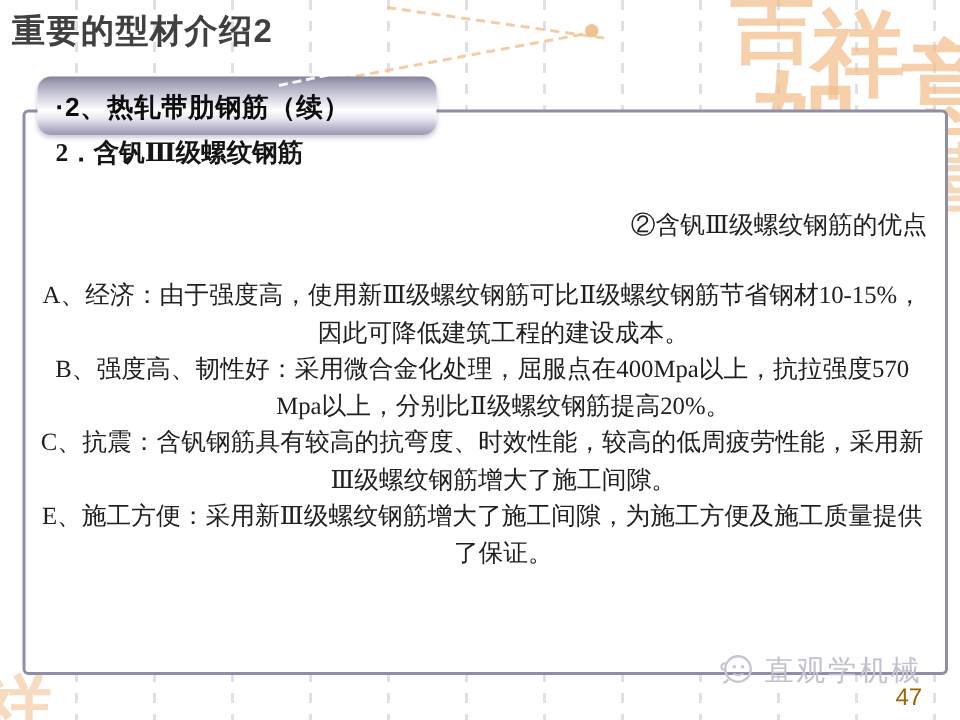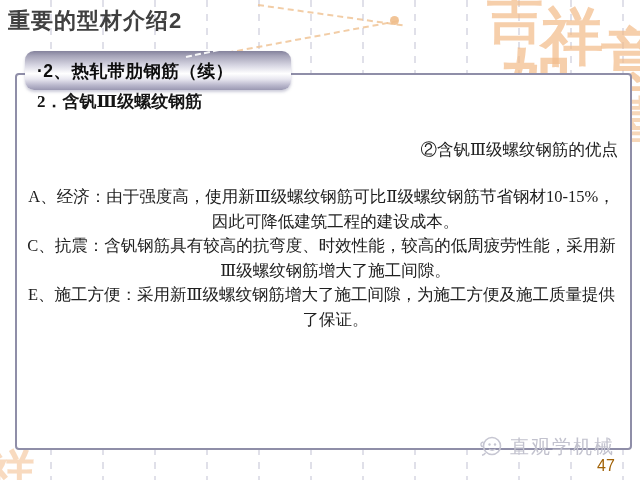--- a/index.html
+++ b/index.html
@@ -109,20 +109,21 @@
 <div class="section-bar">
   <span class="section-bar-label">·2、热轧带肋钢筋（续）</span>
 </div>
 <div class="dash-bar-highlight"></div>
 
 <div class="content-box">
   <div class="content-heading">2．含钒Ⅲ级螺纹钢筋</div>
   <div class="content-subheading">②含钒Ⅲ级螺纹钢筋的优点</div>
   <div class="advantage-list">
     <div class="advantage-item"><span>A、</span><span>经济：由于强度高，使用新Ⅲ级螺纹钢筋可比Ⅱ级螺纹钢筋节省钢材10-15%，因此可降低建筑工程的建设成本。</span></div>
+    <div class="advantage-item"><span>B、</span><span>强度高、韧性好：采用微合金化处理，屈服点在400Mpa以上，抗拉强度570 Mpa以上，分别比Ⅱ级螺纹钢筋提高20%。</span></div>
     <div class="advantage-item"><span>C、</span><span>抗震：含钒钢筋具有较高的抗弯度、时效性能，较高的低周疲劳性能，采用新Ⅲ级螺纹钢筋增大了施工间隙。</span></div>
     <div class="advantage-item"><span>E、</span><span>施工方便：采用新Ⅲ级螺纹钢筋增大了施工间隙，为施工方便及施工质量提供了保证。</span></div>
   </div>
 </div>
 
 <div class="brand-watermark">
   <svg class="brand-logo" viewBox="0 0 26 26" fill="none" xmlns="http://www.w3.org/2000/svg">
     <circle cx="14" cy="12" r="8.5" stroke="#c6c6d2" stroke-width="1.6"></circle>
     <circle cx="11.5" cy="10.5" r="1.2" fill="#c6c6d2"></circle>
     <circle cx="17" cy="10.5" r="1.2" fill="#c6c6d2"></circle>

